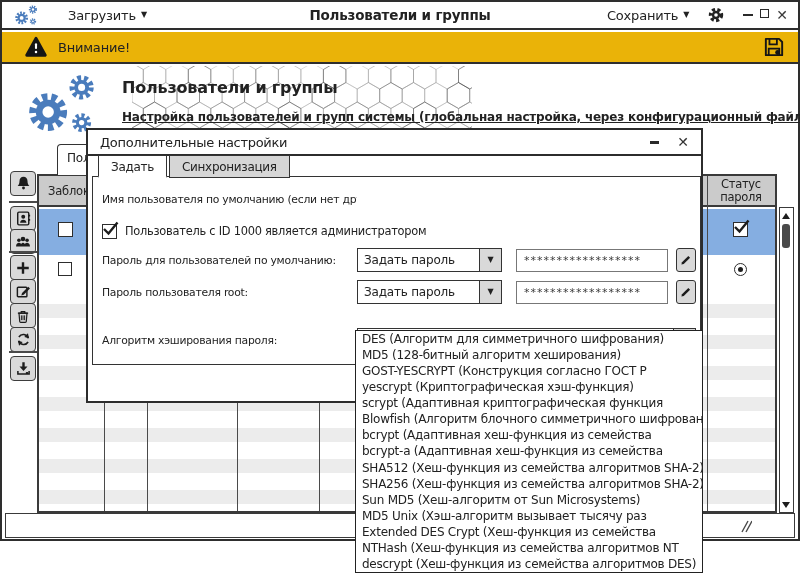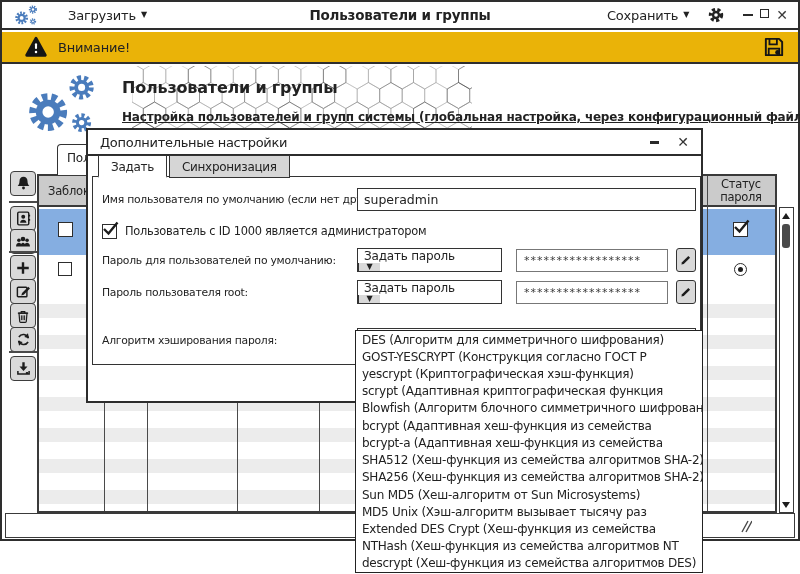--- a/index.html
+++ b/index.html
@@ -81,21 +81,21 @@
   .dlg-tabs{position:absolute;left:10px;top:25px;display:flex;z-index:2;}
   .tab{height:23px;padding:4px 12px 0;font-size:12px;letter-spacing:-.3px;border:1.7px solid #333;}
   .tab.active{background:#fff;border-bottom:2px solid #fff;margin-bottom:-2px;z-index:3;}
   .tab.inactive{background:#d6d6d6;margin-left:2px;}
   .dlg-panel{position:absolute;left:4px;top:46px;width:609px;height:189px;border:1.8px solid #333;background:#fff;
              padding:8px 4px 0 9px;}
   .frow{display:flex;align-items:center;}
   .flabel{font-size:10.8px;letter-spacing:-.25px;white-space:nowrap;overflow:hidden;flex:none;}
   .txt-input{height:23px;border:1.8px solid #333;background:#fff;font-family:inherit;font-size:12.5px;
              padding:0 6px;outline:none;color:#222;}
-  .combo{height:24px;border:1.8px solid #333;background:#fff;display:flex;align-items:stretch;flex-direction:column;}
+  .combo{height:24px;border:1.8px solid #333;background:#fff;display:flex;align-items:stretch;}
   .combo-text{flex:1;font-size:12px;letter-spacing:-.2px;display:flex;align-items:center;padding-left:6px;white-space:nowrap;overflow:hidden;}
   .combo-arrow{width:22px;background:#d9d9d9;border-left:1.7px solid #333;display:flex;align-items:center;justify-content:center;flex:none;}
   .pwd-input{height:23px;border:1.4px solid #777;background:#fff;font-family:inherit;font-size:11px;
              letter-spacing:1px;color:#3a3a3a;padding:0 7px;outline:none;}
   .mini-btn{width:20px;height:24px;background:#d9d9d9;border:1.7px solid #333;border-radius:3px;
             display:flex;align-items:center;justify-content:center;flex:none;}
   .dcb{position:relative;width:15px;height:15px;border:1.8px solid #2d2d2d;background:#fff;flex:none;margin-right:8px;}
   .dcb .tick{position:absolute;left:-1px;top:-5px;}
 
   
@@ -391,21 +391,20 @@
       </span>
     </div>
     <div class="dlg-tabs">
       <div class="tab active">Задать</div>
       <div class="tab inactive">Синхронизация</div>
     </div>
     <div class="dlg-panel">
 
       <div class="frow" style="height:24px;margin-top:2px;">
         <span class="flabel" style="width:255px;">Имя пользователя по умолчанию (если нет других созданных):</span>
-        <input class="txt-input" style="flex: 1 1 0%;" value="superadmin">
       </div>
 
       <div class="frow" style="height:18px;margin-top:11px;">
         <span class="dcb">
           <span class="tick">
             <svg width="18" height="18" viewBox="0 0 18 18">
                 <polyline points="2,9 6.5,13.5 15.5,2.5" fill="none" stroke="#1d1d1d" stroke-width="2.4"></polyline>
               </svg>
           </span>
         </span>
@@ -459,20 +458,21 @@
           <span class="combo-arrow">
               <span class="caret">▼</span>
             </span>
         </span>
       </div>
     </div>
   </div>
 
   <div class="hash-list">
     <div class="hash-item">DES (Алгоритм для симметричного шифрования)</div>
+    <div class="hash-item">MD5 (128-битный алгоритм хеширования)</div>
     <div class="hash-item">GOST-YESCRYPT (Конструкция согласно ГОСТ Р</div>
     <div class="hash-item">yescrypt (Криптографическая хэш-функция)</div>
     <div class="hash-item">scrypt (Адаптивная криптографическая функция</div>
     <div class="hash-item">Blowfish (Алгоритм блочного симметричного шифрования)</div>
     <div class="hash-item">bcrypt (Адаптивная хеш-функция из семейства</div>
     <div class="hash-item">bcrypt-a (Адаптивная хеш-функция из семейства</div>
     <div class="hash-item">SHA512 (Хеш-функция из семейства алгоритмов SHA-2)</div>
     <div class="hash-item">SHA256 (Хеш-функция из семейства алгоритмов SHA-2)</div>
     <div class="hash-item">Sun MD5 (Хеш-алгоритм от Sun Microsystems)</div>
     <div class="hash-item">MD5 Unix (Хэш-алгоритм вызывает тысячу раз</div>

